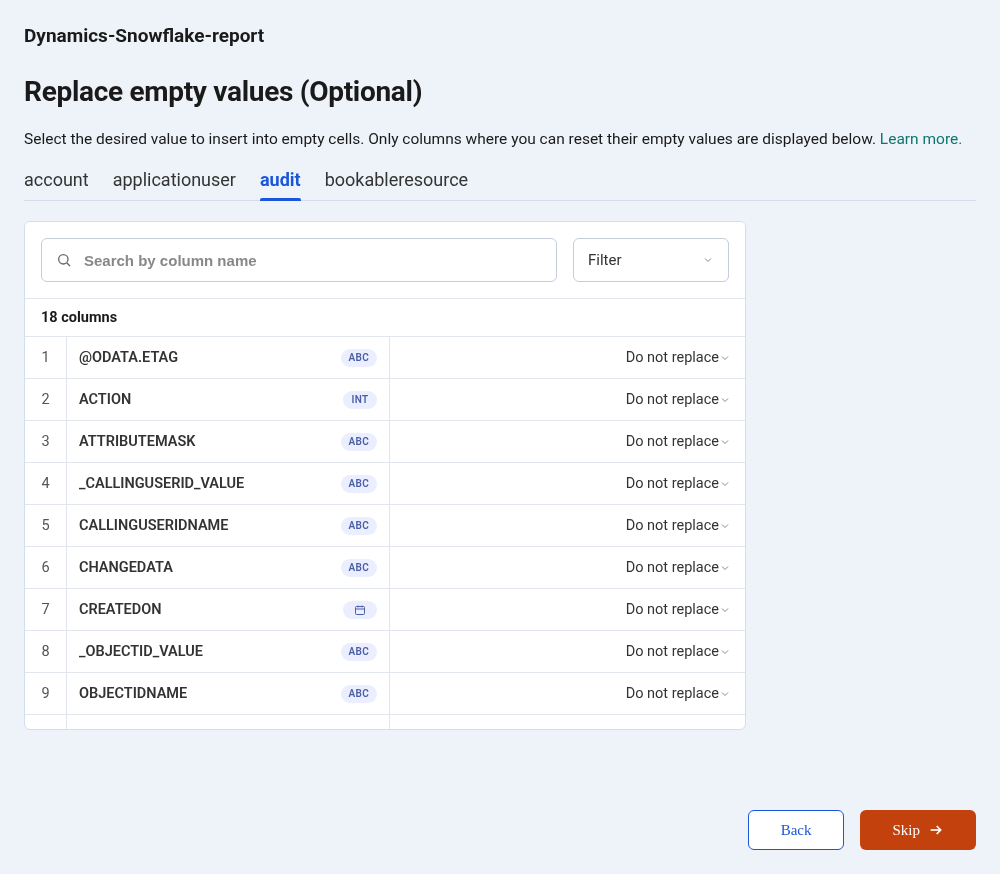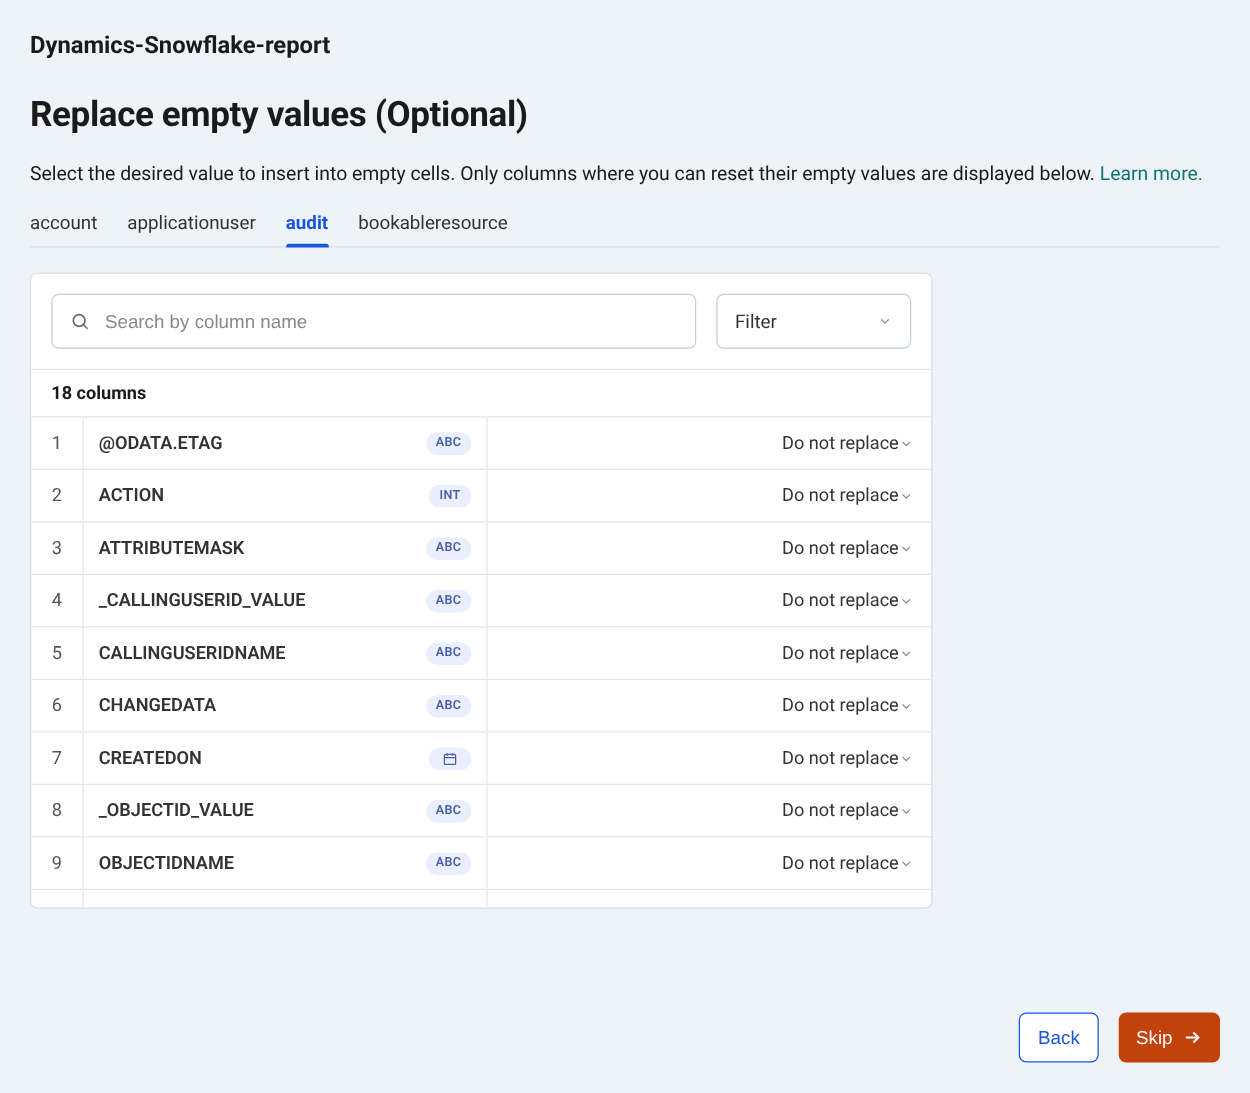--- a/index.html
+++ b/index.html
@@ -39,21 +39,21 @@
     text-decoration: none;
   }
   .tabs {
     display: flex;
     gap: 24px;
     border-bottom: 1px solid #d4dde9;
     margin-bottom: 20px;
   }
   .tab {
     padding: 4px 0 10px 0;
-    font-size: 15px;
+    font-size: 18px;
     color: #333;
     cursor: pointer;
     position: relative;
   }
   .tab.active {
     color: #1a56db;
     font-weight: 700;
   }
   .tab.active::after {
     content: "";
@@ -86,20 +86,21 @@
     height: 44px;
     background: #fff;
   }
   .search-box input {
     border: none;
     outline: none;
     font-size: 15px;
     flex: 1;
     color: #b91c1c;
     background: transparent;
+    font-weight: bold;
   }
   .search-box input::placeholder { color: #888; }
   .search-icon {
     width: 16px; height: 16px;
     margin-right: 12px;
     color: #666;
   }
   .filter-box {
     width: 156px;
     height: 44px;
@@ -190,29 +191,30 @@
   .row-partial { height: 14px; border-bottom: none; }
   .footer {
     position: absolute;
     bottom: 24px;
     right: 24px;
     display: flex;
     gap: 16px;
   }
   .btn {
     height: 40px;
-    padding: 0 14px;
+    padding: 0 32px;
     border-radius: 6px;
     font-size: 15px;
     font-weight: 500;
     cursor: pointer;
     display: inline-flex;
     align-items: center;
     gap: 8px;
     border: none;
+    font-family: Liberation Serif, serif;
   }
   .btn-secondary {
     background: #fff;
     border: 1px solid #1a56db;
     color: #1a56db;
   }
   .btn-primary {
     background: #c2410c;
     color: #fff;
   }

